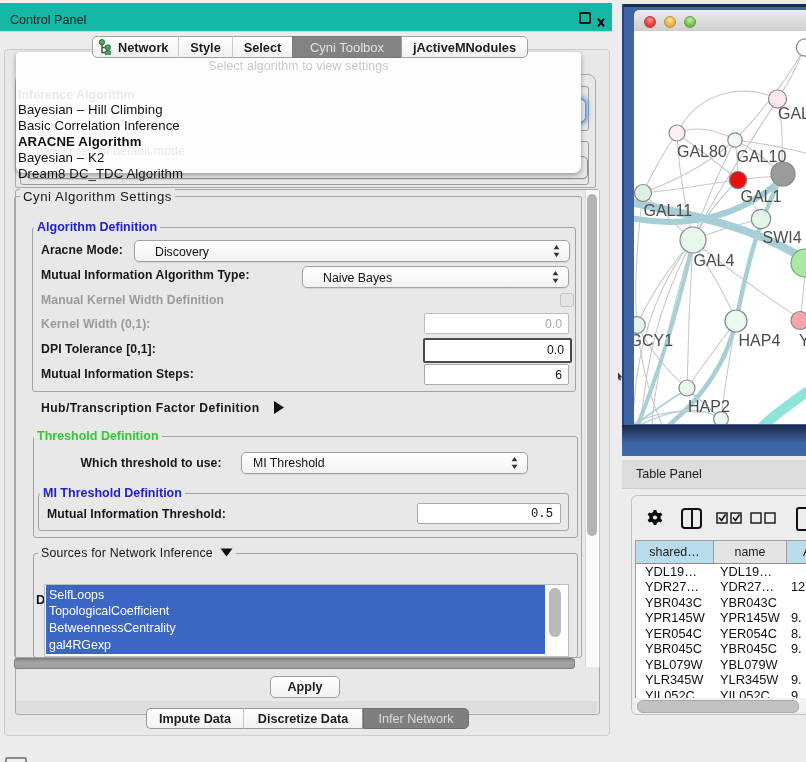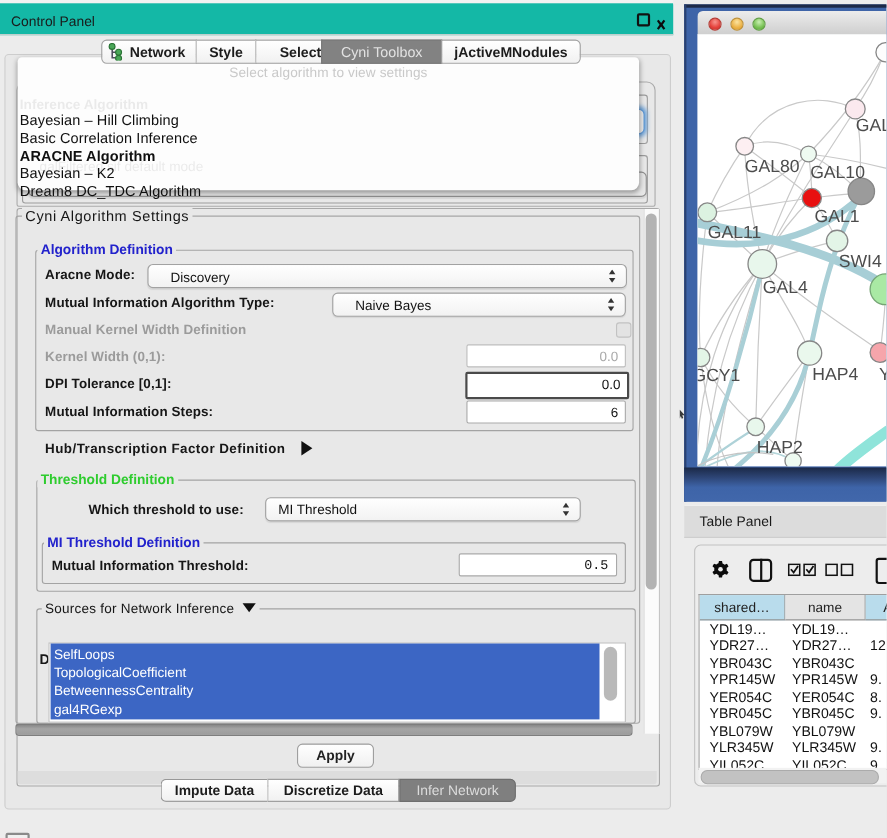--- a/index.html
+++ b/index.html
@@ -158,21 +158,21 @@
   <div class="abs" style="left:0;top:0;width:85px;height:20px;background:linear-gradient(#ffffff,#f1f1f1);border:1px solid #a2a2a2;border-radius:5px 0 0 5px;">
     <svg class="abs" style="left:4px;top:2px;" width="15" height="16" viewBox="0 0 15 16">
       <path d="M5 5 L5 13.5 L9 13.5 M5 8.5 L9 8.5" fill="none" stroke="#4d4d5c" stroke-width="1.4"></path>
       <circle cx="4.9" cy="3.2" r="2.7" fill="#4aa758" stroke="#2a7335" stroke-width="1"></circle>
       <circle cx="10.8" cy="8.5" r="2.7" fill="#4aa758" stroke="#2a7335" stroke-width="1"></circle>
       <circle cx="10.8" cy="14" r="2.7" fill="#4aa758" stroke="#2a7335" stroke-width="1"></circle>
     </svg>
     <span class="tabtxt abs" style="left:25px;top:3px;font-size:12.8px;">Network</span>
   </div>
   <div class="abs" style="left:86px;top:0;width:53px;height:20px;background:linear-gradient(#ffffff,#f1f1f1);border:1px solid #a2a2a2;border-left:1px solid #c9c9c9;text-align:center;"><span class="tabtxt" style="line-height:21px;font-size:12.8px;">Style</span></div>
-  <div class="abs" style="left:140px;top:0;width:59px;height:20px;background:linear-gradient(#ffffff,#f1f1f1);border:1px solid #a2a2a2;border-left:1px solid #c9c9c9;text-align:right;"><span class="tabtxt" style="line-height:21px;font-size:12.8px;">Select</span></div>
+  <div class="abs" style="left:140px;top:0;width:59px;height:20px;background:linear-gradient(#ffffff,#f1f1f1);border:1px solid #a2a2a2;border-left:1px solid #c9c9c9;text-align:center;"><span class="tabtxt" style="line-height:21px;font-size:12.8px;">Select</span></div>
   <div class="abs" style="left:200px;top:0;width:108px;height:20px;background:#828282;border:1px solid #787878;text-align:center;"><span class="tabtxt" style="line-height:21px;color:#e2e2e2;font-weight:normal;font-size:13px;">Cyni Toolbox</span></div>
   <div class="abs" style="left:309px;top:0;width:125px;height:20px;background:linear-gradient(#ffffff,#f1f1f1);border:1px solid #a2a2a2;border-radius:0 5px 5px 0;text-align:center;"><span class="tabtxt" style="line-height:21px;font-size:12.8px;">jActiveMNodules</span></div>
 </div>
 
 <div class="abs" style="left:622px;top:4px;width:184px;height:452px;background:#3e64a8;">
   <div class="abs" style="left:0;top:0;width:184px;height:3px;background:#1c2947;"></div>
   <div class="abs" style="left:0;top:0;width:1.5px;height:452px;background:#2a4172;"></div>
   <div class="abs" style="left:0;top:421px;width:184px;height:31px;background:linear-gradient(#1b2947,#2e4677 30%,#3e64a8 58%,#4167ab);"></div>
 </div>
 

